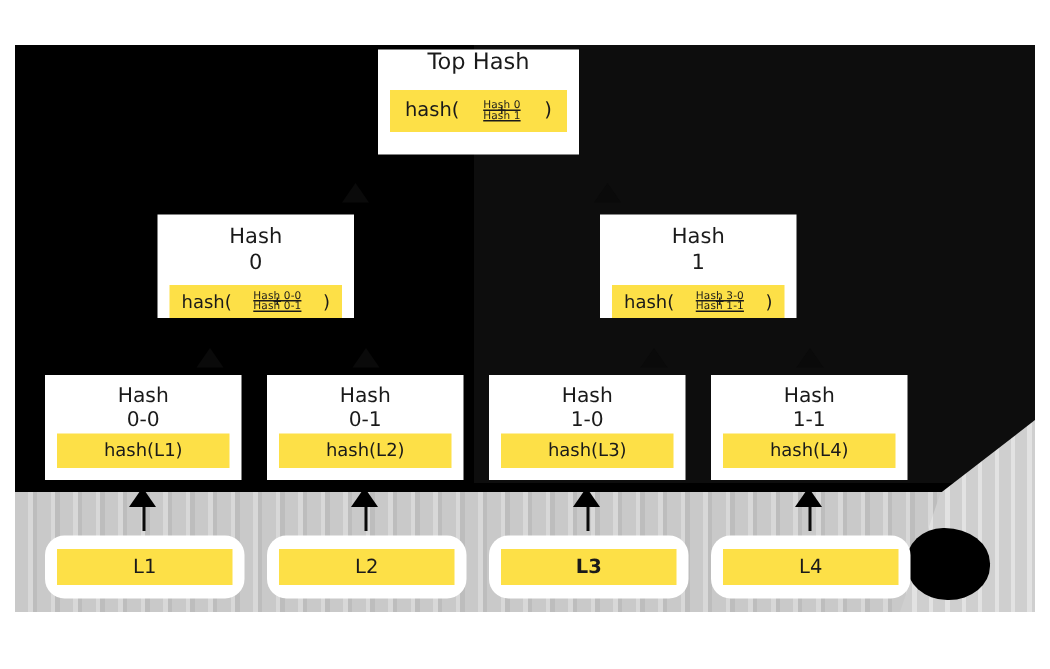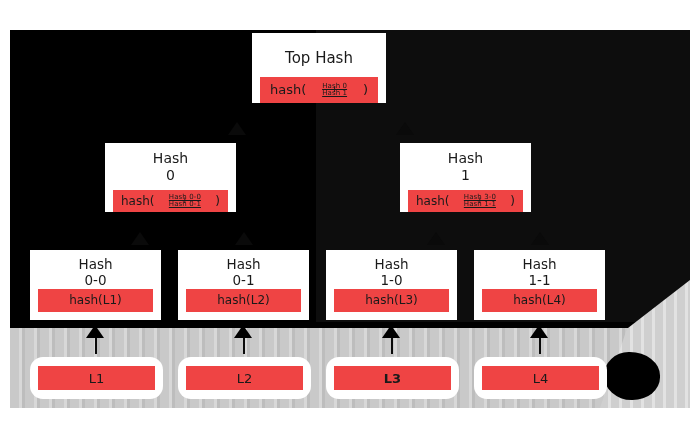--- a/index.html
+++ b/index.html
@@ -106,35 +106,35 @@
     flex-direction: column;
     align-items: center;
   }
   .node-title {
     color: #1a1a1a;
     text-align: center;
     line-height: 1.18;
     font-weight: 400;
   }
   .hashbar {
-    background: #ef4444;
+    background: #fde047;
     display: flex;
     align-items: center;
     justify-content: center;
     color: #1a1a1a;
     box-sizing: border-box;
   }
 
   
   #top-hash {
     left: 252px;
     top: 33px;
     width: 134px;
     height: 70px;
-    padding-top: 17px;
+    padding-top: 0;
   }
   #top-hash .node-title { font-size: 15px; }
   #top-hash .hashbar {
     width: 118px;
     height: 28px;
     margin-top: 9px;
     font-size: 13px;
     justify-content: space-between;
     padding: 0 10px;
   }

